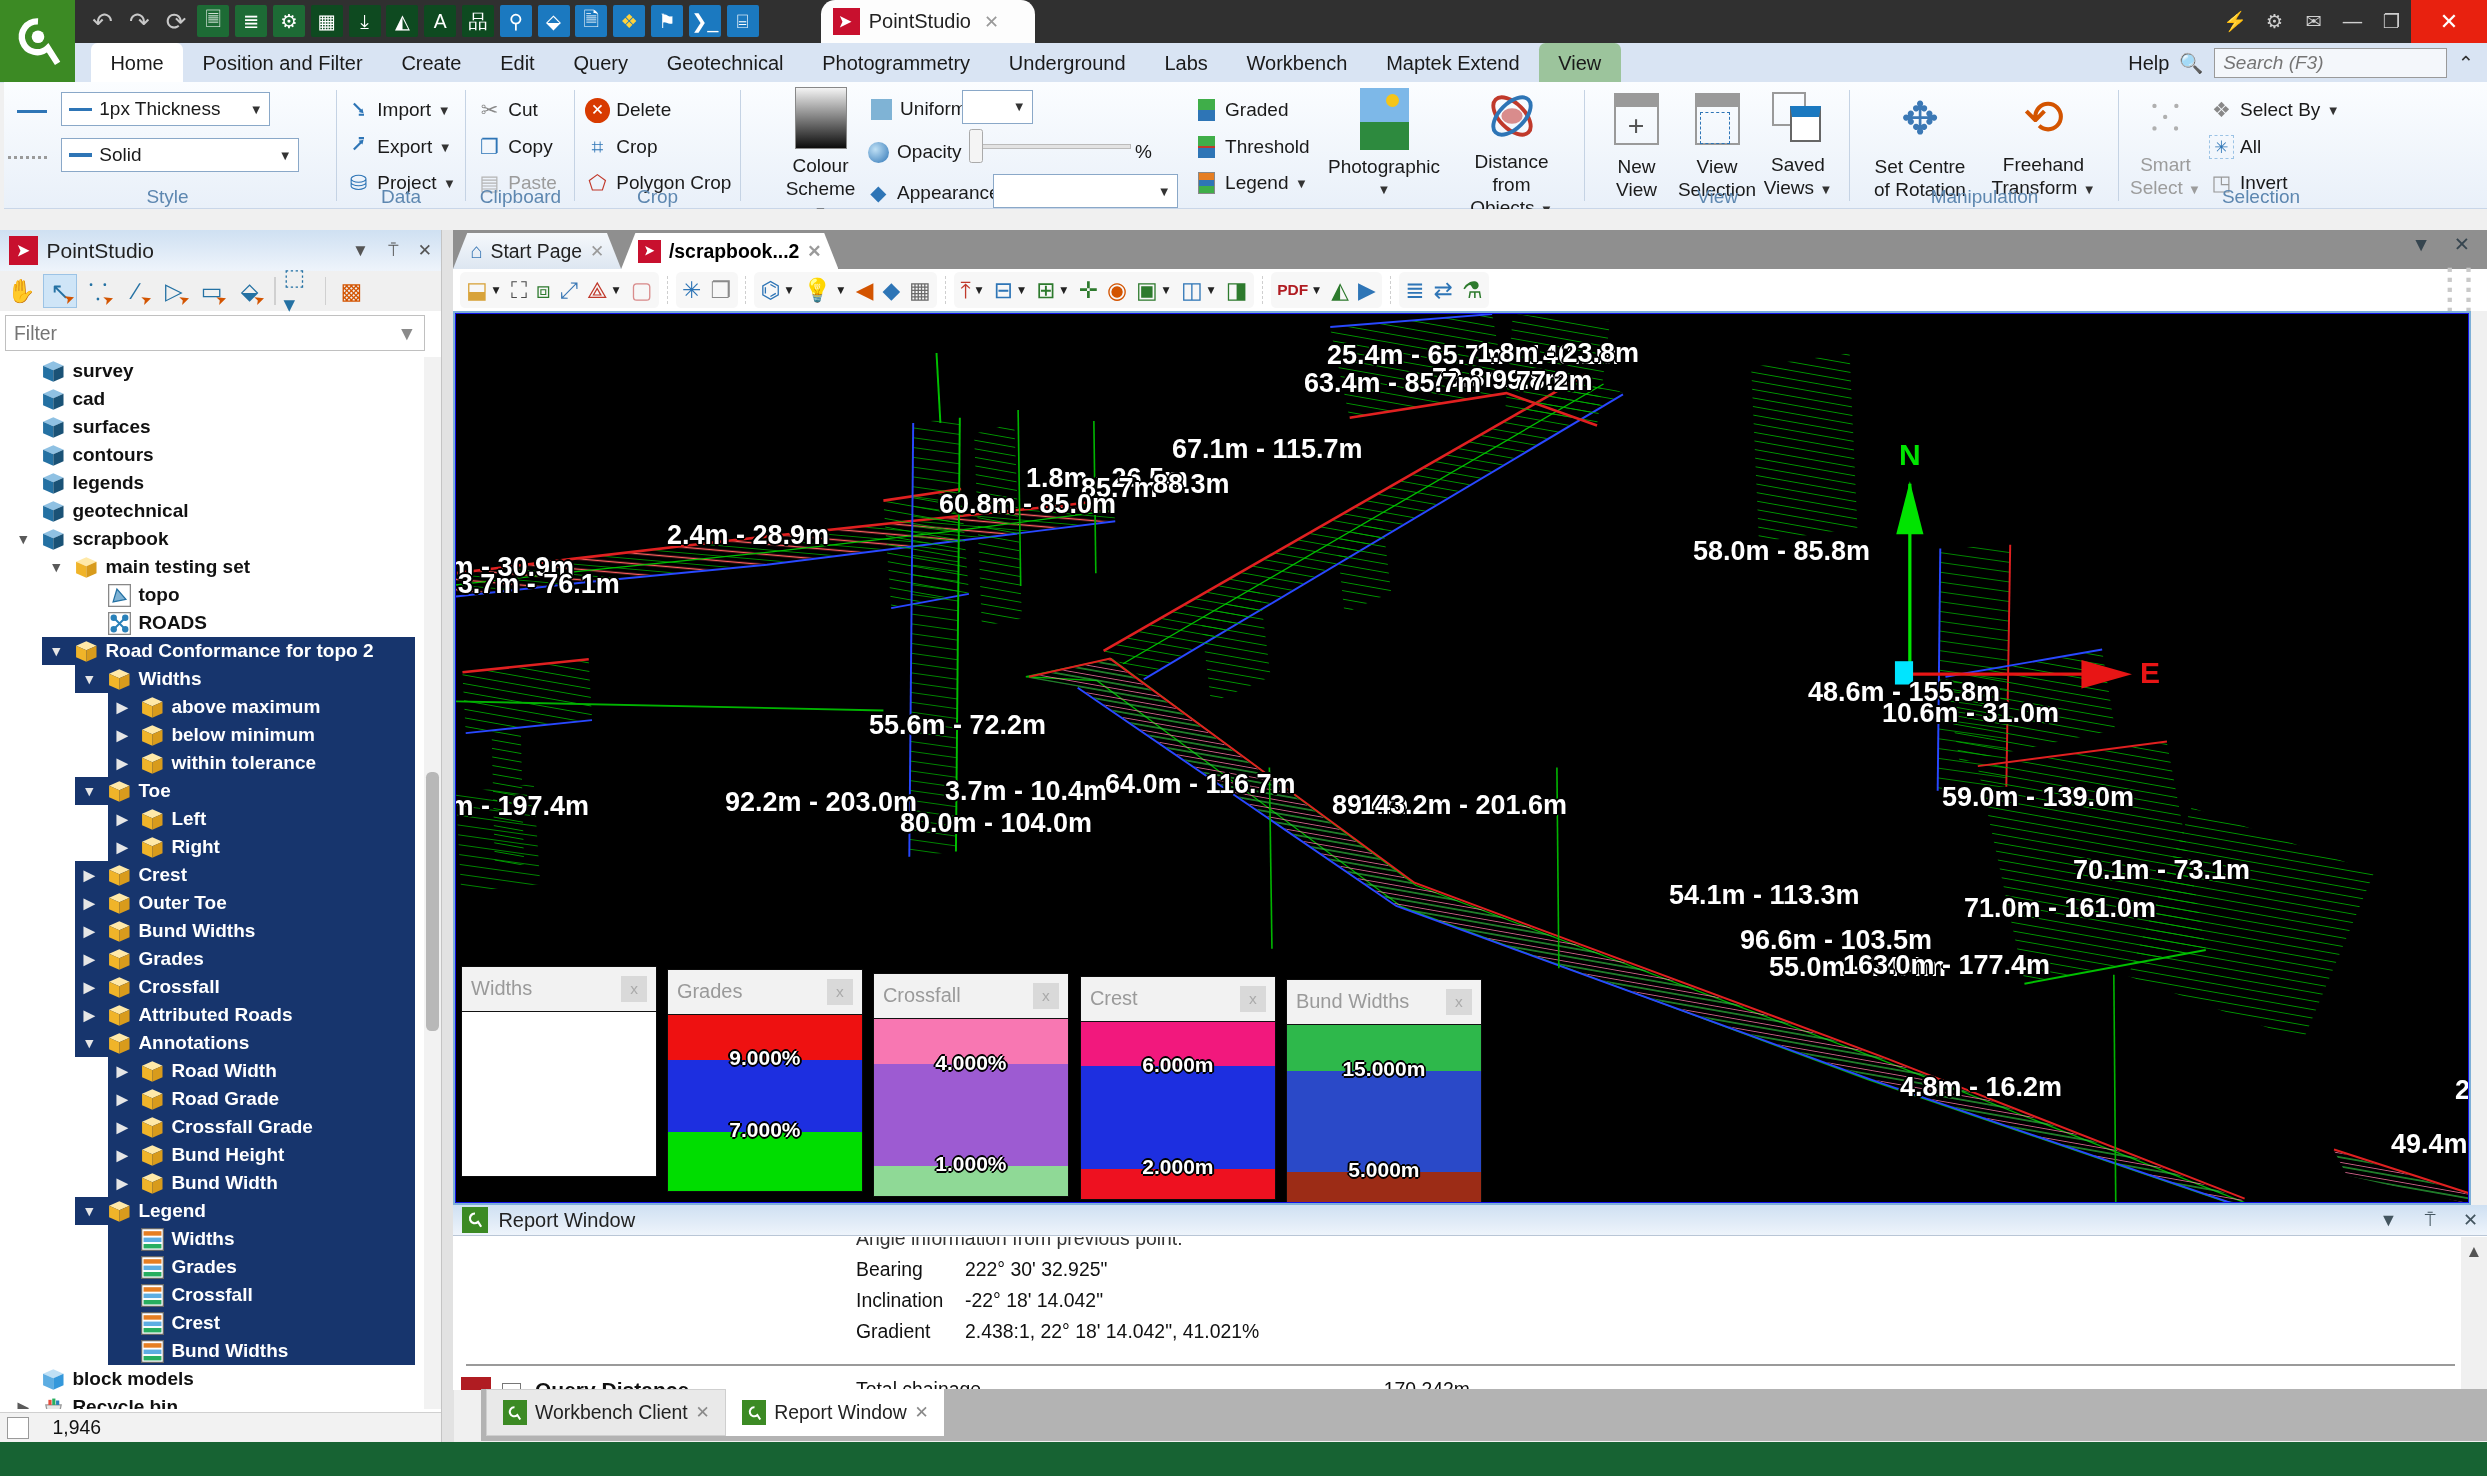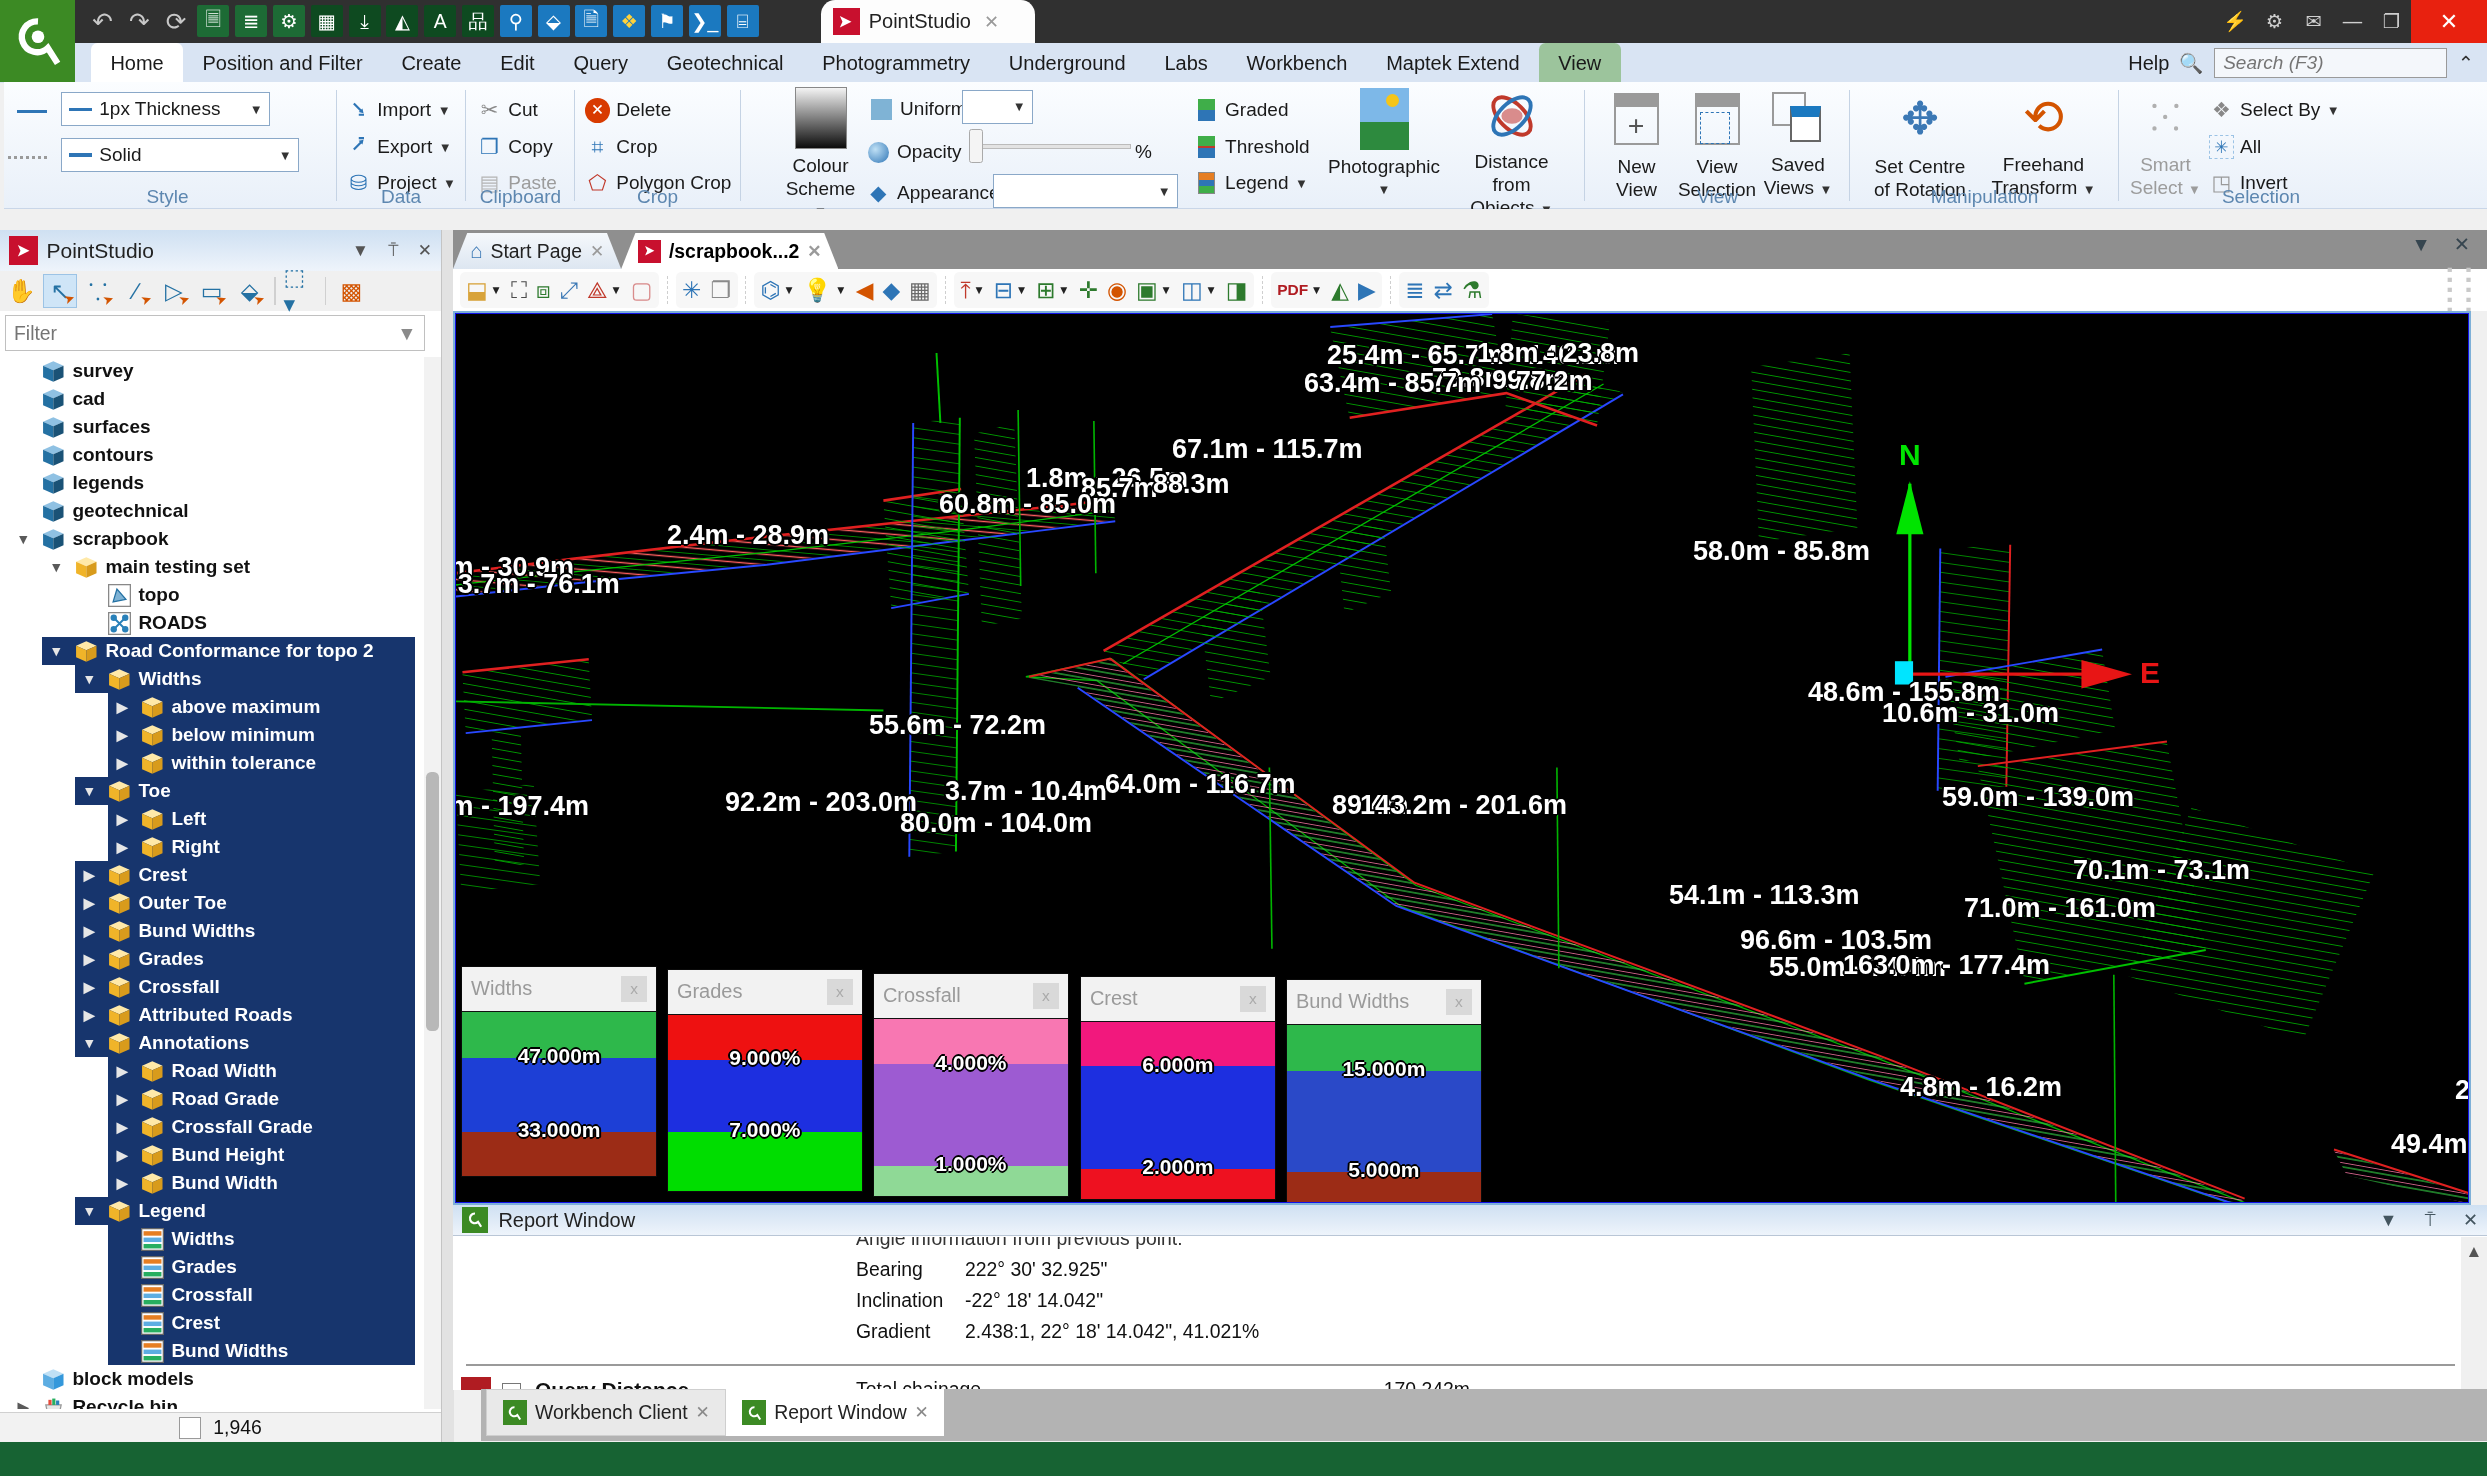--- a/index.html
+++ b/index.html
@@ -64,21 +64,21 @@
   .trow { position:relative; height:28px; display:flex; align-items:center; font-size:19px; color:#111; font-weight:600; white-space:nowrap; }
   .trow .hl-bg { position:absolute; top:0; bottom:0; right:10.4px; background:#17356d; z-index:0; }
   .trow > * { z-index:1; }
   .trow .exp { width:28.5px; text-align:center; font-size:14.2px; color:#5a5a5a; flex:none; }
   .trow .ticon { width:31px; height:24.6px; flex:none; display:flex; align-items:center; justify-content:center; }
   .trow .tlabel { padding-left:3.9px; }
   .trow.sel { color:#fff; font-weight:700; }
   .trow.sel .exp { color:#e6e6e6; }
   #tree-scroll { position:absolute; right:0; top:127px; width:17px; height:1052px; background:#f2f2f2; }
   #tree-thumb { position:absolute; left:1.9px; width:13px; background:#b8b8b8; border-radius:5.2px; }
-  #sb-status { position:absolute; left:0; bottom:0; width:100%; height:30px; background:#f2f2f2; border-top:1.3px solid #d0d0d0; display:flex; align-items:center; gap:12px; padding:0 6.5px;justify-content:center; }
+  #sb-status { position:absolute; left:0; bottom:0; width:100%; height:30px; background:#f2f2f2; border-top:1.3px solid #d0d0d0; display:flex; align-items:center; gap:24px; padding:0 6.5px; }
   #sb-status .led { width:22px; height:22px; background:#fff; border:1.3px solid #9a9a9a; }
   #sb-status .cnt { font-size:19.4px; color:#111; }
 
   
   #vp-tabstrip { position:absolute; left:453px; top:230px; width:2034px; height:39px; background:#8f8f8f; display:flex; align-items:flex-end; }
   .vtab { height:36px; display:flex; align-items:center; gap:7.8px; padding:0 17px; font-size:19.4px; clip-path:polygon(14.2px 0, calc(100% - 14.2px) 0, 100% 100%, 0 100%); }
   .vtab.inactive { background:linear-gradient(#f5f8fc,#dde6f1); color:#222; }
   .vtab.active { background:#ffffff; color:#000; font-weight:700; }
   .vtab .home { color:#3b78b5; font-size:21px; }
   .vtab .red-logo { width:23px; height:23px; background:#c8102e; display:flex; align-items:center; justify-content:center; }
@@ -1128,27 +1128,20 @@
           <div class="vlabel" style="left: 1935px; top: 815px;">49.4m -</div>
         </div>
     <div id="compass-n" style="left:1443px;top:124px">N</div>
     <div id="compass-e" style="left:1684px;top:342px">E</div>
     <div id="compass-z" style="left:1442px;top:347px">Z</div>
     <div id="lcards">
           <div class="lcard" style="left: 5.2px; top: 652px; width: 196px; height: 211px;">
             <div class="lhead">
               <span class="ltitle">Widths</span>
               <span class="lx">x</span>
-            </div>
-            <div class="lbody">
-              <div class="lseg" style="top: 0%; height: 28%; background: rgb(46, 184, 75);"></div>
-              <div class="lseg" style="top: 28%; height: 45%; background: rgb(29, 63, 214);"></div>
-              <div class="lseg" style="top: 73%; height: 27%; background: rgb(156, 44, 22);"></div>
-              <div class="llab" style="top: calc(28% - 13.6px);">47.000m</div>
-              <div class="llab" style="top: calc(73% - 13.6px);">33.000m</div>
             </div>
           </div>
           <div class="lcard" style="left: 211px; top: 655px; width: 196px; height: 223px;">
             <div class="lhead">
               <span class="ltitle">Grades</span>
               <span class="lx">x</span>
             </div>
             <div class="lbody">
               <div class="lseg" style="top: 0%; height: 25.4%; background: rgb(238, 17, 17);"></div>
               <div class="lseg" style="top: 25.4%; height: 41%; background: rgb(29, 47, 224);"></div>

